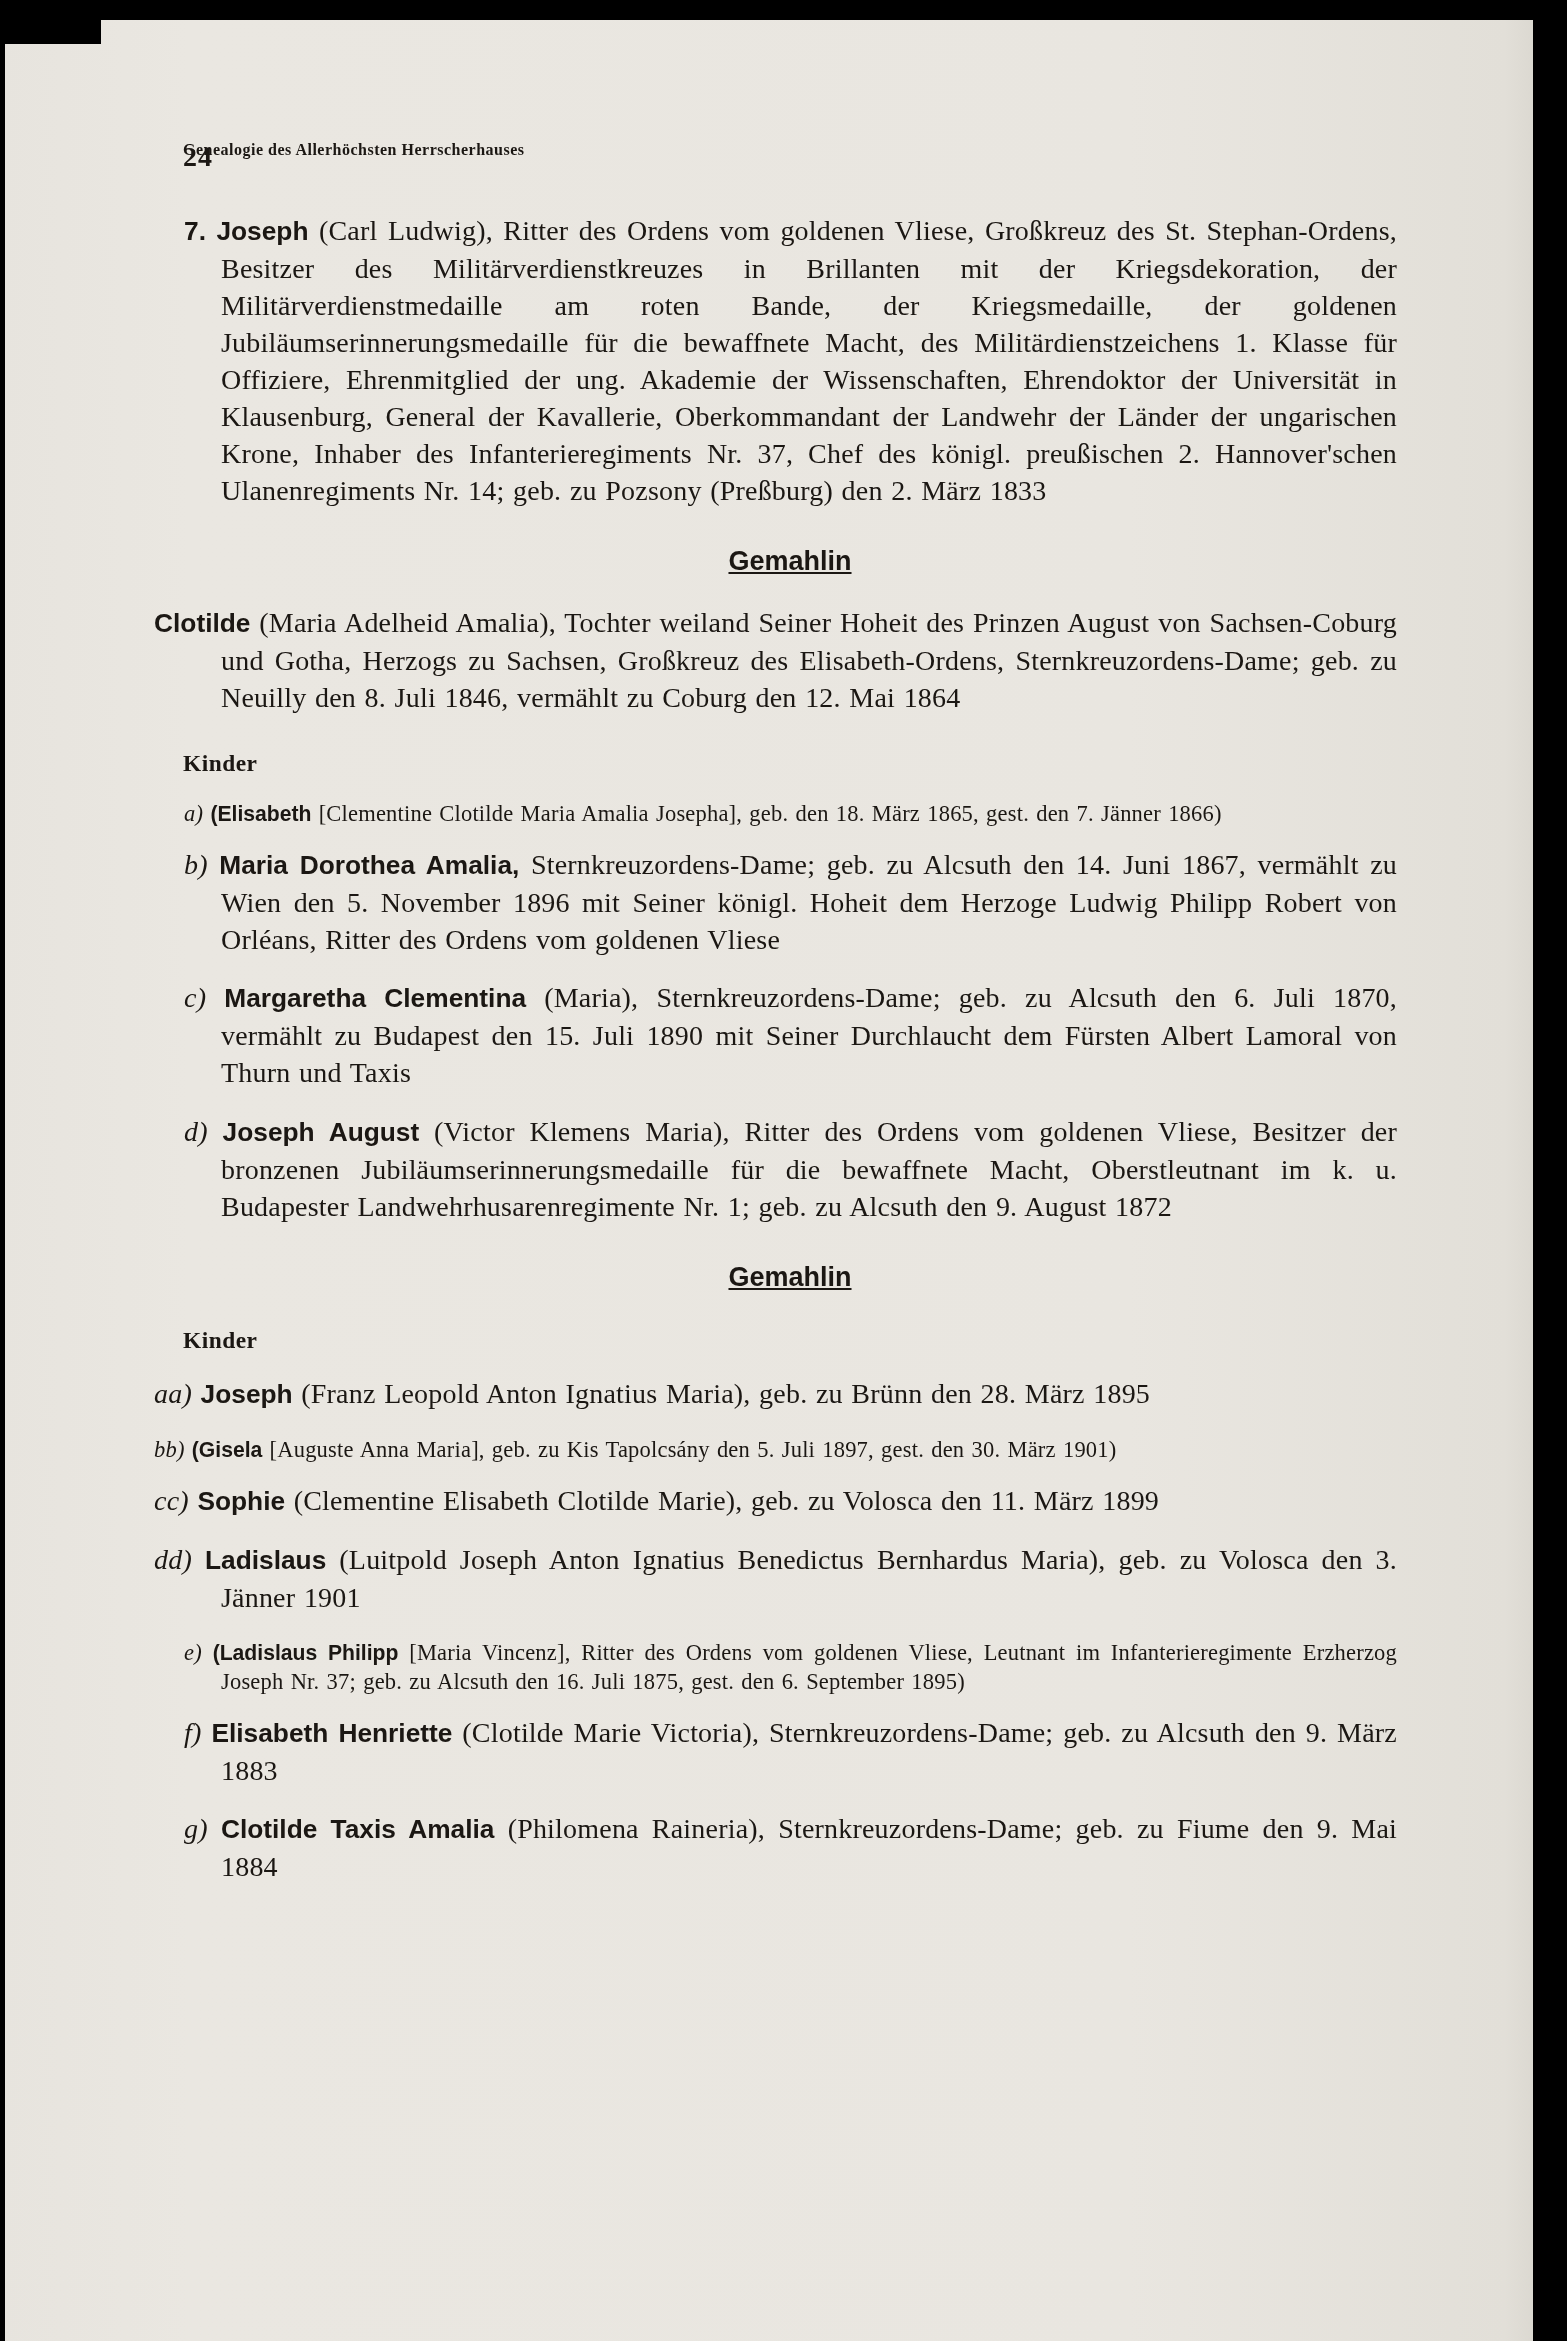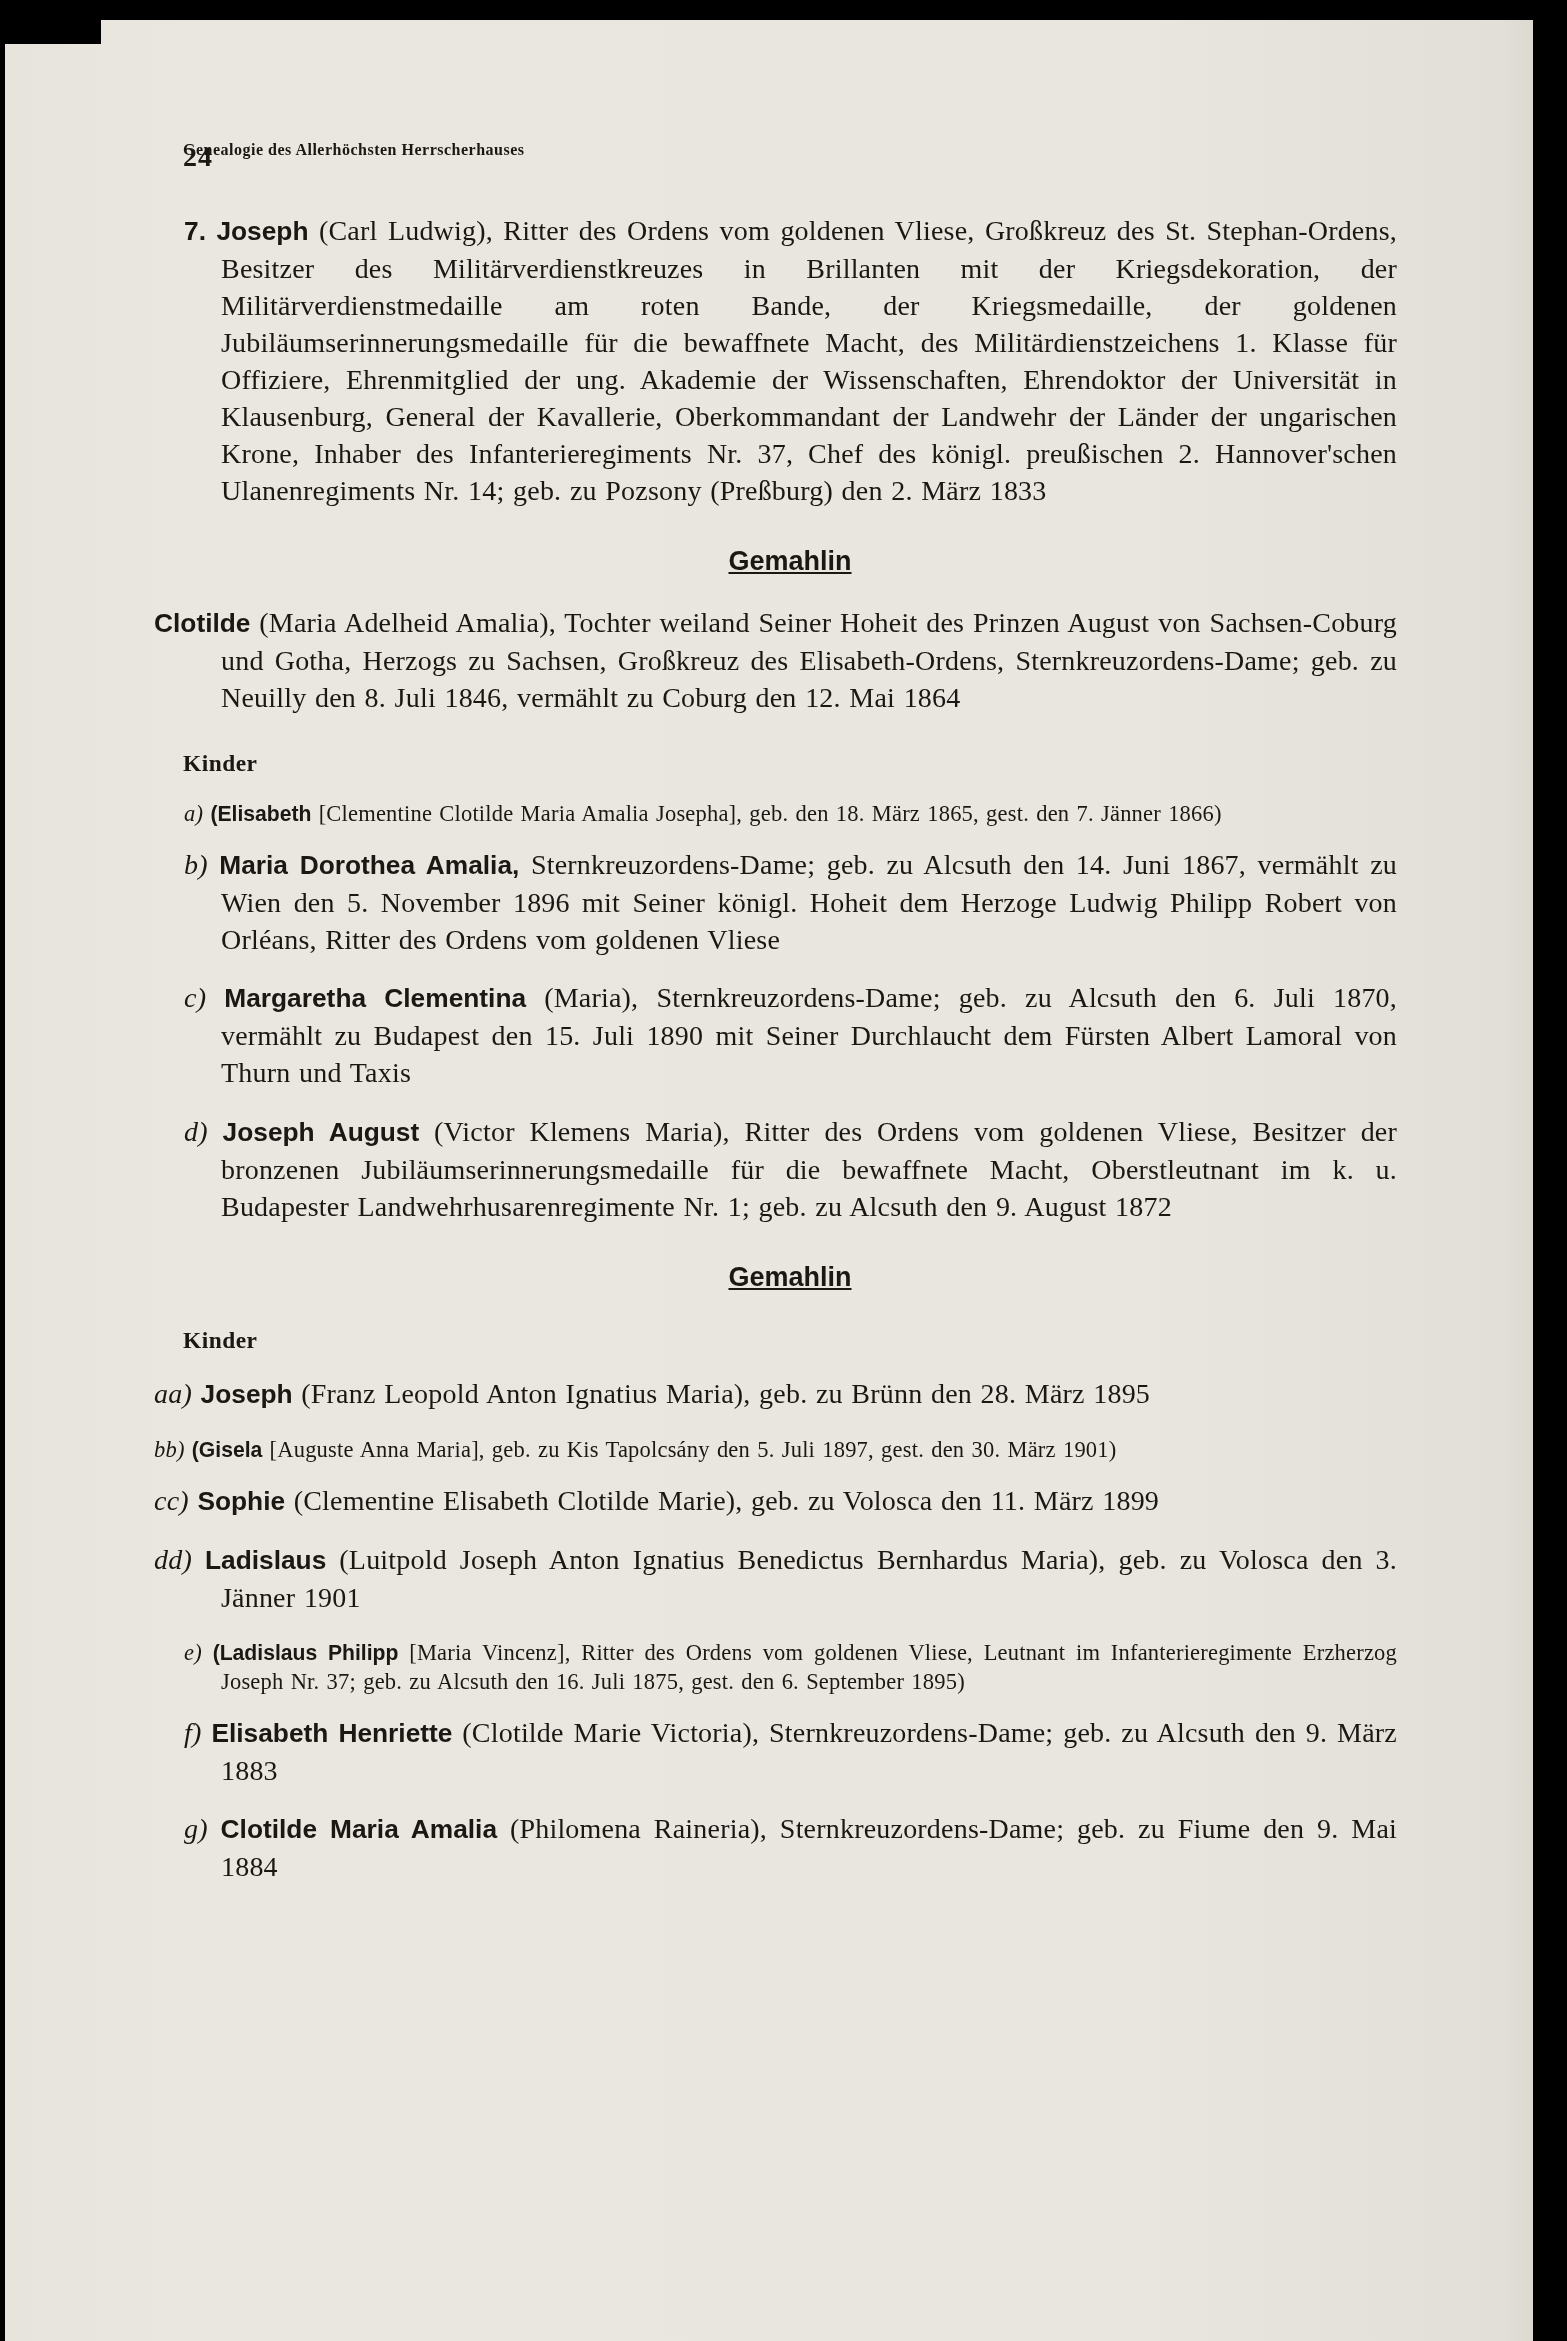--- a/index.html
+++ b/index.html
@@ -153,21 +153,21 @@
     </p>
 
     <p class="para child">
       <span class="label">f)</span>
       <span class="name">Elisabeth Henriette</span>
       <span>(Clotilde Marie Victoria), Sternkreuzordens-Dame; geb. zu Alcsuth den 9. März 1883</span>
     </p>
 
     <p class="para child">
       <span class="label">g)</span>
-      <span class="name">Clotilde Maria Amalia</span>
+      <span class="name">Clotilde Taxis Amalia</span>
       <span>(Philomena Raineria), Sternkreuzordens-Dame; geb. zu Fiume den 9. Mai 1884</span>
     </p>
 
   </div>
 
   <div class="edge edge-top"></div>
 
   <div class="edge edge-left"></div>
   <div class="edge edge-right"></div>
   <div class="edge notch-topleft"></div>

